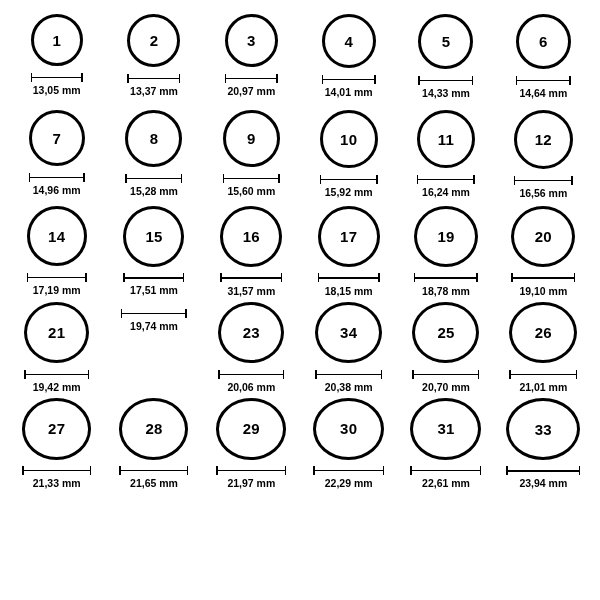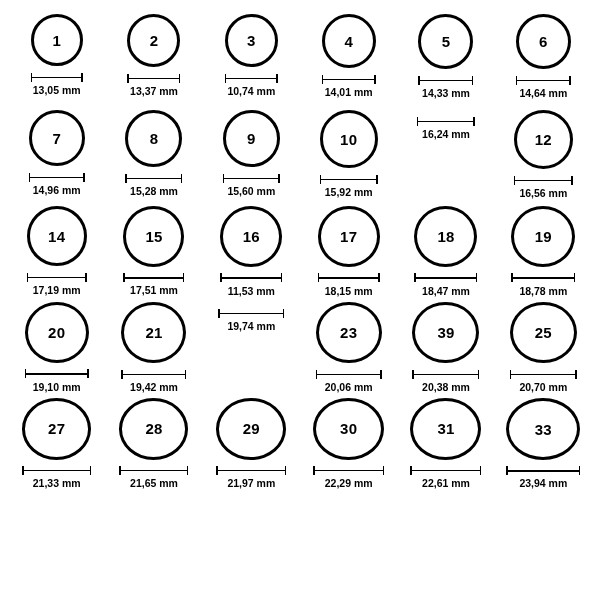--- a/index.html
+++ b/index.html
@@ -117,21 +117,21 @@
       <div class="cell">
         <div class="ring" style="width: 53px; height: 53px;">
           <span class="ring-label">3</span>
         </div>
         <div class="dimline">
           <div class="bar" style="width: 53px;">
             <span class="tick left"></span>
             <span class="tick right"></span>
           </div>
         </div>
-        <div class="mm">10,74 mm</div>
+        <div class="mm">20,97 mm</div>
       </div>
       <div class="cell">
         <div class="ring" style="width: 54px; height: 54px;">
           <span class="ring-label">4</span>
         </div>
         <div class="dimline">
           <div class="bar" style="width: 54px;">
             <span class="tick left"></span>
             <span class="tick right"></span>
           </div>
@@ -204,20 +204,23 @@
         </div>
         <div class="dimline">
           <div class="bar" style="width: 58px;">
             <span class="tick left"></span>
             <span class="tick right"></span>
           </div>
         </div>
         <div class="mm">15,92 mm</div>
       </div>
       <div class="cell">
+        <div class="ring" style="width: 58px; height: 58px;">
+          <span class="ring-label">11</span>
+        </div>
         <div class="dimline">
           <div class="bar" style="width: 58px;">
             <span class="tick left"></span>
             <span class="tick right"></span>
           </div>
         </div>
         <div class="mm">16,24 mm</div>
       </div>
       <div class="cell">
         <div class="ring" style="width: 59px; height: 59px;">
@@ -258,47 +261,35 @@
       <div class="cell">
         <div class="ring" style="width: 62px; height: 62px;">
           <span class="ring-label">16</span>
         </div>
         <div class="dimline">
           <div class="bar" style="width: 62px;">
             <span class="tick left"></span>
             <span class="tick right"></span>
           </div>
         </div>
-        <div class="mm">11,53 mm</div>
+        <div class="mm">31,57 mm</div>
       </div>
       <div class="cell">
         <div class="ring" style="width: 62px; height: 62px;">
           <span class="ring-label">17</span>
         </div>
         <div class="dimline">
           <div class="bar" style="width: 62px;">
             <span class="tick left"></span>
             <span class="tick right"></span>
           </div>
         </div>
         <div class="mm">18,15 mm</div>
       </div>
       <div class="cell">
-        <div class="ring" style="width: 63px; height: 63px;">
-          <span class="ring-label">18</span>
-        </div>
-        <div class="dimline">
-          <div class="bar" style="width: 63px;">
-            <span class="tick left"></span>
-            <span class="tick right"></span>
-          </div>
-        </div>
-        <div class="mm">18,47 mm</div>
-      </div>
-      <div class="cell">
         <div class="ring" style="width: 64px; height: 64px;">
           <span class="ring-label">19</span>
         </div>
         <div class="dimline">
           <div class="bar" style="width: 64px;">
             <span class="tick left"></span>
             <span class="tick right"></span>
           </div>
         </div>
         <div class="mm">18,78 mm</div>
@@ -343,41 +334,53 @@
         <div class="dimline">
           <div class="bar" style="width: 66px;">
             <span class="tick left"></span>
             <span class="tick right"></span>
           </div>
         </div>
         <div class="mm">20,06 mm</div>
       </div>
       <div class="cell">
         <div class="ring" style="width: 67px; height: 67px;">
-          <span class="ring-label">39</span>
+          <span class="ring-label">34</span>
         </div>
         <div class="dimline">
           <div class="bar" style="width: 67px;">
             <span class="tick left"></span>
             <span class="tick right"></span>
           </div>
         </div>
         <div class="mm">20,38 mm</div>
       </div>
       <div class="cell">
         <div class="ring" style="width: 67px; height: 67px; justify-content: center;">
           <span class="ring-label">25</span>
         </div>
         <div class="dimline">
           <div class="bar" style="width: 67px;">
             <span class="tick left"></span>
             <span class="tick right"></span>
           </div>
         </div>
         <div class="mm">20,70 mm</div>
+      </div>
+      <div class="cell">
+        <div class="ring" style="width: 68px; height: 68px;">
+          <span class="ring-label">26</span>
+        </div>
+        <div class="dimline">
+          <div class="bar" style="width: 68px;">
+            <span class="tick left"></span>
+            <span class="tick right"></span>
+          </div>
+        </div>
+        <div class="mm">21,01 mm</div>
       </div>
       <div class="cell">
         <div class="ring" style="width: 69px; height: 69px;">
           <span class="ring-label">27</span>
         </div>
         <div class="dimline">
           <div class="bar" style="width: 69px;">
             <span class="tick left"></span>
             <span class="tick right"></span>
           </div>

